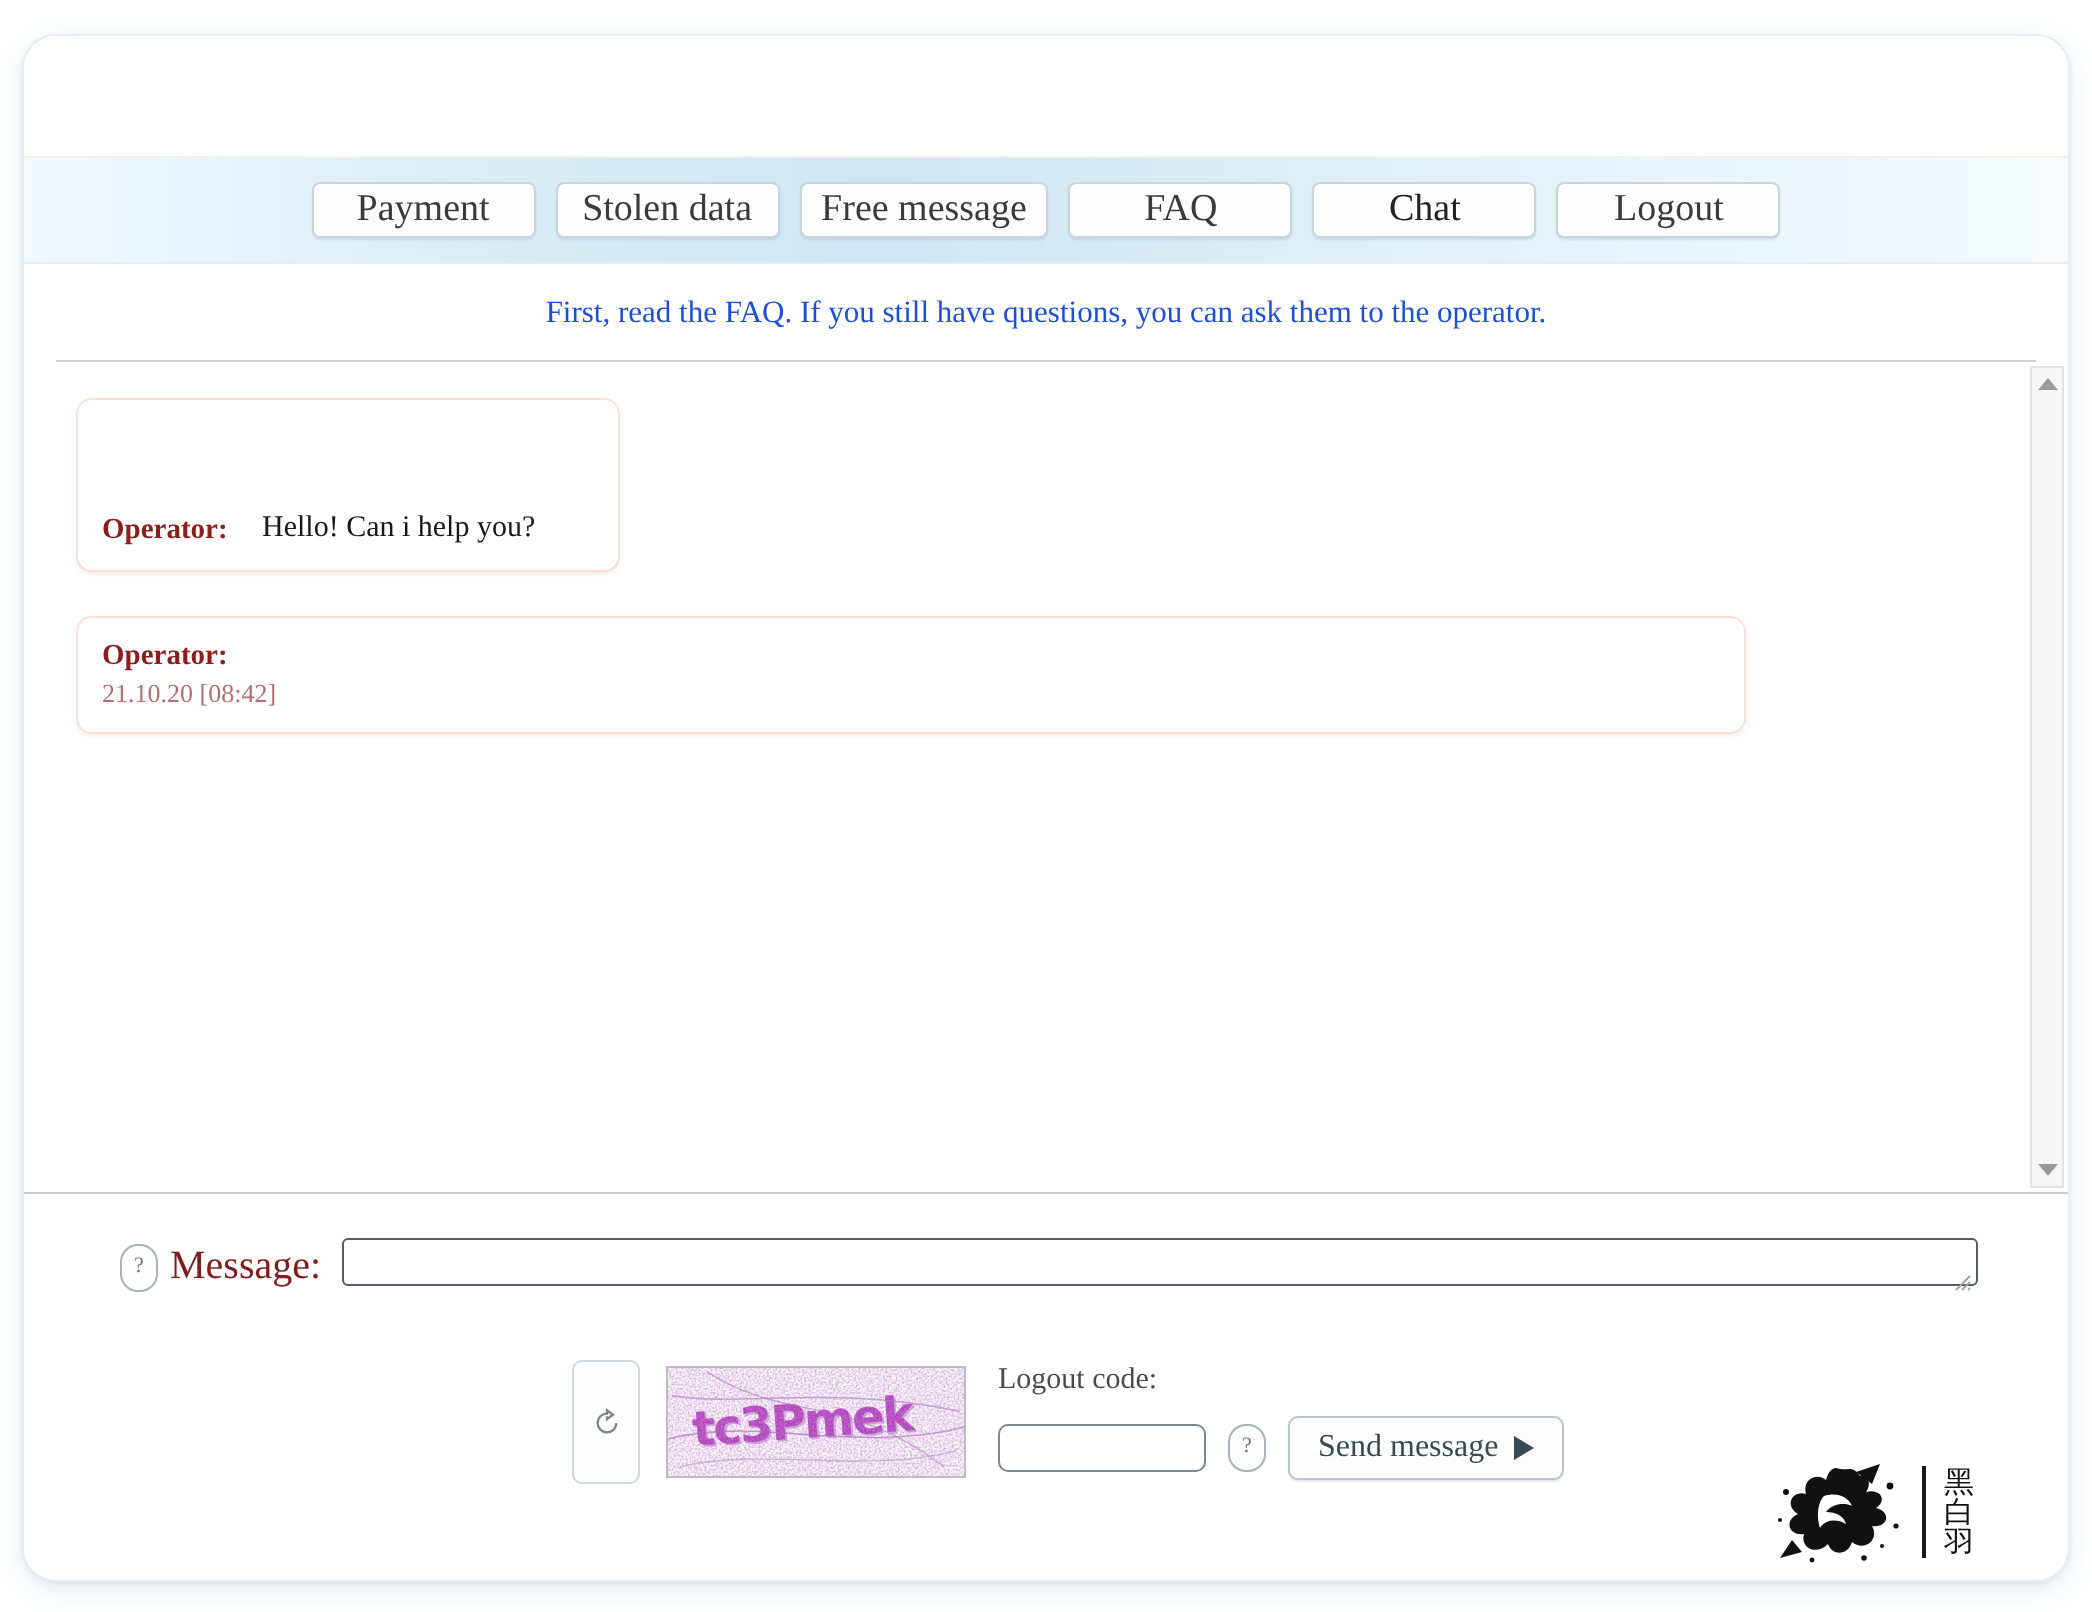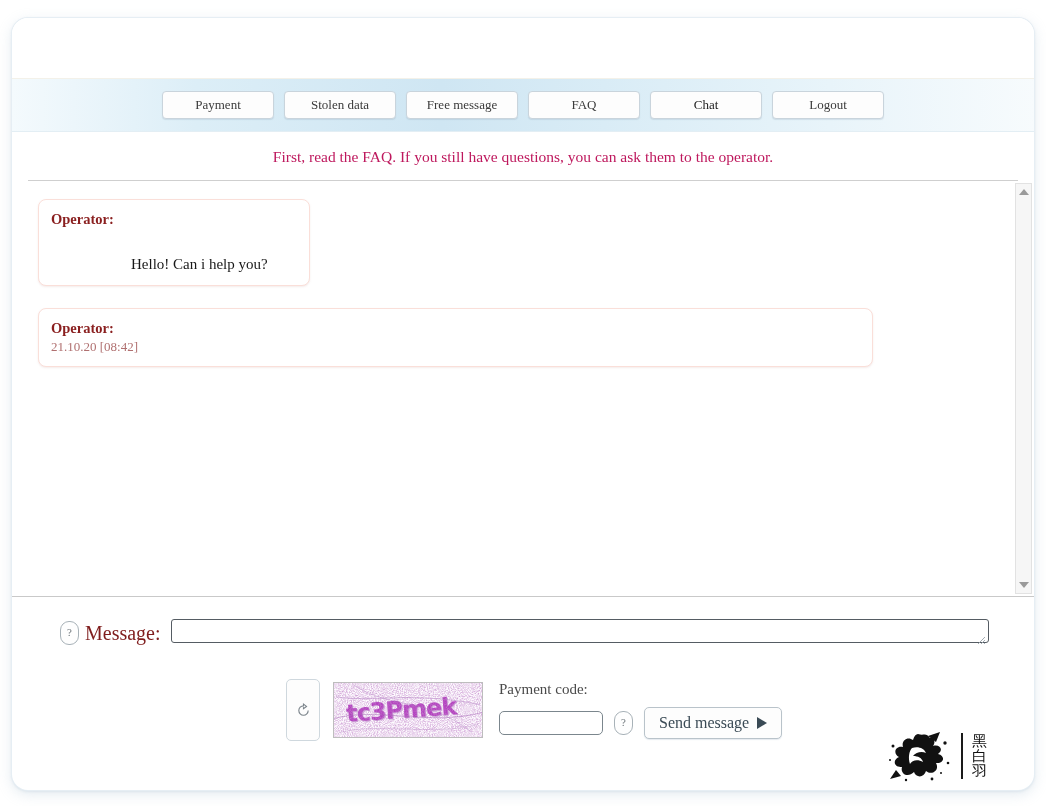--- a/index.html
+++ b/index.html
@@ -50,37 +50,37 @@
   }
   .nav-btn {
     min-width: 112px;
     height: 28px;
     line-height: 26px;
     text-align: center;
     background: #fdfdfd;
     border: 1px solid #c9d4dc;
     border-radius: 4px;
     font-family: "Liberation Serif", serif;
-    font-size: 13px;
+    font-size: 19px;
     color: #3a3a3a;
     box-shadow: 0 1px 1px rgba(140,165,185,0.25);
     cursor: pointer;
     padding: 0 10px;
     box-sizing: border-box;
   }
   .nav-btn.active {
     font-weight: normal;
     color: #222;
   }
 
   
   #instruction {
     text-align: center;
     font-size: 15.5px;
-    color: #be185d;
+    color: #1d4ed8;
     padding: 16px 0 14px 0;
     background: #ffffff;
   }
   #sep-top {
     height: 1px;
     background: #cfcfcf;
     margin: 0 16px;
   }
 
   
@@ -98,21 +98,21 @@
     overflow: hidden;
   }
   .msg {
     border: 1px solid #fadfd9;
     border-radius: 8px;
     background: #ffffff;
     box-shadow: 0 1px 2px rgba(220,190,185,0.30);
     margin-bottom: 22px;
     padding: 11px 14px 11px 12px;
     display: flex;
-    align-items: flex-start;
+    align-items: flex-end;
     box-sizing: border-box;
   }
   .msg.short { width: 272px; }
   .msg.long  { width: 835px; }
   .msg-meta {
     flex: 0 0 auto;
     margin-right: 10px;
     min-width: 70px;
   }
   .msg-author {
@@ -401,21 +401,21 @@
         </defs>
         <rect x="0" y="0" width="150" height="56" filter="url(#speckle)"></rect>
         <path d="M2 14 C40 20, 80 8, 148 22" stroke="#b07ac0" stroke-width="0.8" fill="none" opacity="0.8"></path>
         <path d="M0 36 C45 24, 95 44, 150 30" stroke="#a86ab8" stroke-width="0.8" fill="none" opacity="0.8"></path>
         <path d="M6 50 C50 40, 100 54, 146 42" stroke="#b888c4" stroke-width="0.7" fill="none" opacity="0.7"></path>
         <path d="M20 2 C60 28, 90 12, 140 50" stroke="#ab72bd" stroke-width="0.7" fill="none" opacity="0.7"></path>
       </svg>
     </div>
 
     <div id="captcha-right">
-      <div id="captcha-label">Payment code:</div>
+      <div id="captcha-label">Logout code:</div>
       <div id="captcha-controls">
         <input id="captcha-input" type="text" placeholder="" style="">
         <div class="help-btn">?</div>
         <div id="send-btn">
           <span>Send message</span>
           <span class="send-tri"></span>
         </div>
       </div>
     </div>
   </div>

